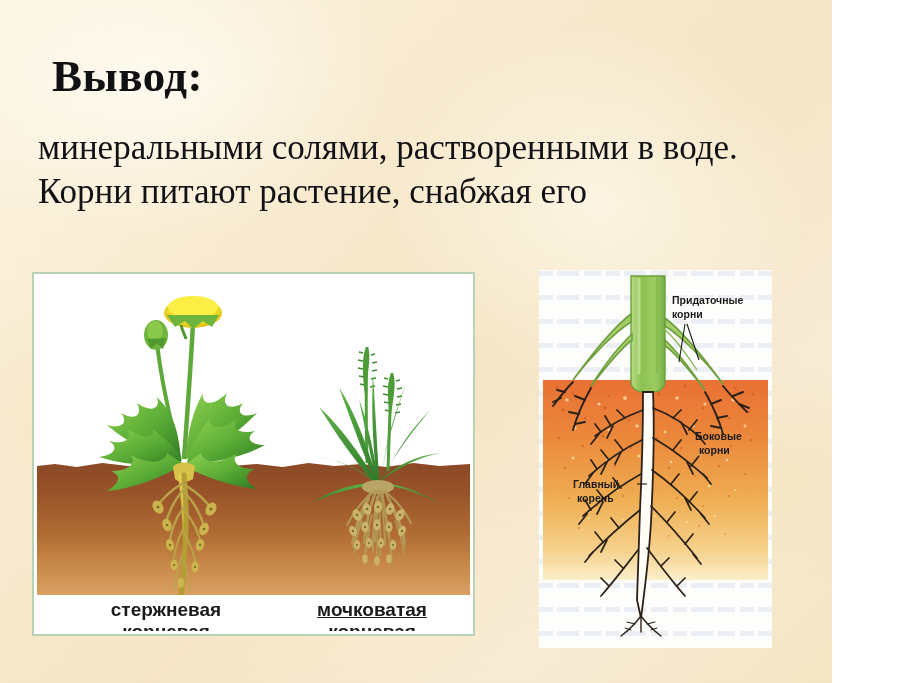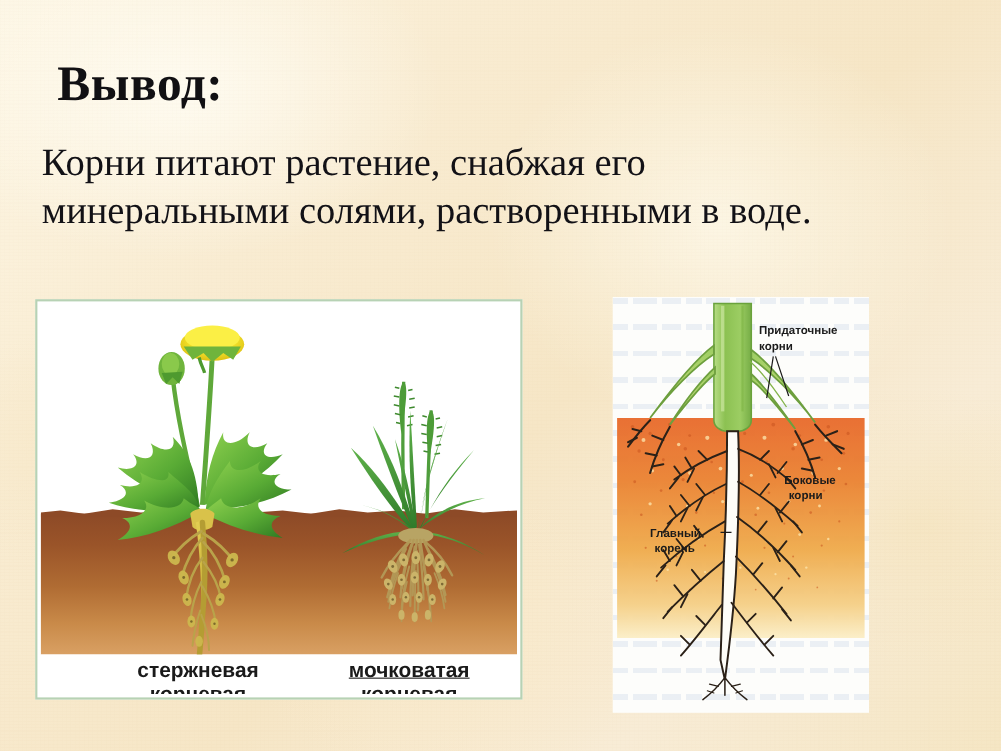--- a/index.html
+++ b/index.html
@@ -8,21 +8,21 @@
   }
   body {
     width: 910px;
     height: 683px;
     overflow: hidden;
     font-family: "Liberation Serif", serif;
   }
 
   #slide {
     position: relative;
-    width: 910px;
+    width: 832px;
     height: 683px;
     background-color: #f7e7c6;
     background-image:
       radial-gradient(ellipse 340px 220px at 18% 12%, rgba(255,253,244,0.85), rgba(255,253,244,0) 70%),
       radial-gradient(ellipse 300px 260px at 72% 30%, rgba(255,252,240,0.7), rgba(255,252,240,0) 70%),
       radial-gradient(ellipse 260px 200px at 45% 85%, rgba(250,235,205,0.75), rgba(250,235,205,0) 72%),
       radial-gradient(ellipse 220px 180px at 92% 70%, rgba(245,228,190,0.7), rgba(245,228,190,0) 70%),
       radial-gradient(ellipse 200px 160px at 8% 60%, rgba(247,232,200,0.8), rgba(247,232,200,0) 70%),
       linear-gradient(135deg, #fdf6e4 0%, #f9ecd2 28%, #f6e6c6 55%, #f8ecd6 78%, #f5e6c4 100%);
   }
@@ -114,27 +114,27 @@
   .caption {
     position: absolute;
     top: 4px;
     text-align: center;
     font-family: "Liberation Sans", sans-serif;
     font-size: 19px;
     font-weight: bold;
     line-height: 1.18;
     color: #1a1a1a;
   }
-  #caption-left  { left: 48px;  width: 190px; }
+  #caption-left  { left: 34px;  width: 190px; }
   #caption-right { left: 240px; width: 190px; text-decoration: underline; }
 
   
   #right-panel {
     position: absolute;
-    left: 557px;
+    left: 539px;
     top: 270px;
     width: 233px;
     height: 378px;
     background: #fdfdfb;
     overflow: hidden;
   }
   
   #book-text {
     position: absolute;
     inset: 0;
@@ -169,22 +169,22 @@
 </style>
 </head>
 <body>
 
 <div id="slide">
   <div id="grain"></div>
 
   <div id="title">Вывод:</div>
 
   <div id="body-text">
+    <div class="line">минеральными солями, растворенными в воде.</div>
     <div class="line">Корни питают растение, снабжая его</div>
-    <div class="line">минеральными солями, растворенными в воде.</div>
   </div>
 
   <div id="left-panel">
     <div id="left-scene">
 
       <div id="soil"></div>
 
       <div id="soil-top-edge">
         <svg viewBox="0 0 437 10" preserveAspectRatio="none">
           <path d="M0,6 L18,4 L40,7 L66,3 L92,6 L118,4 L140,7 L168,3 L196,6 L222,4

